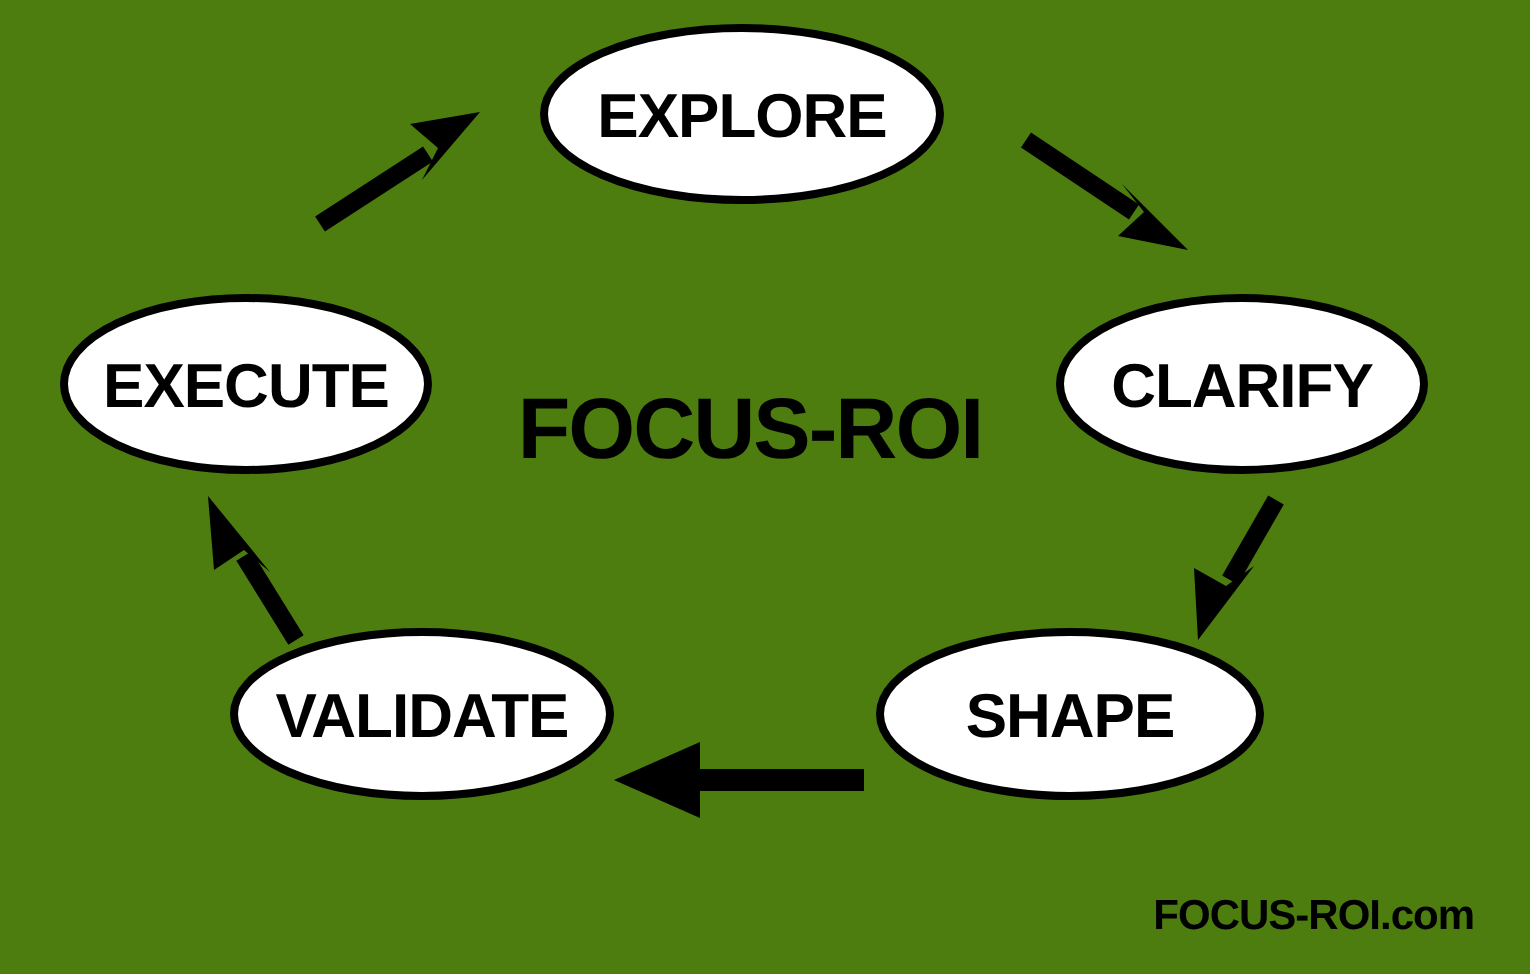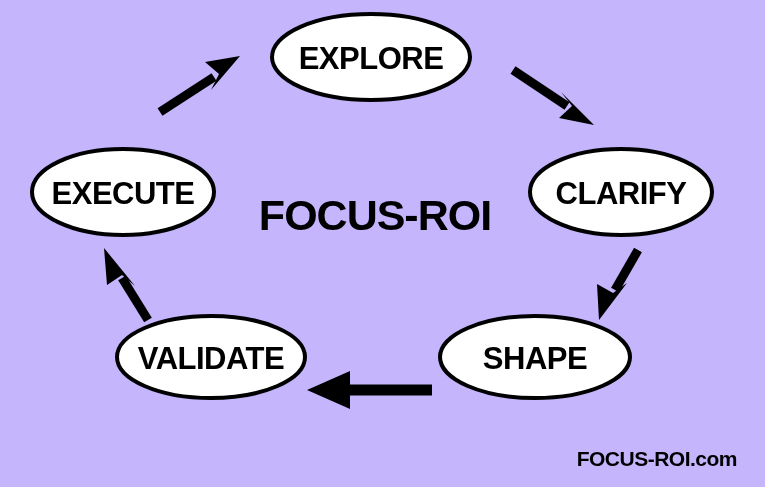--- a/index.html
+++ b/index.html
@@ -7,21 +7,21 @@
     padding: 0;
     background: #ffffff;
   }
   body {
     font-family: "Liberation Sans", sans-serif;
   }
   #canvas {
     position: relative;
     width: 765px;
     height: 487px;
-    background: #c4b5fd;
+    background: #4d7c0f;
     overflow: hidden;
   }
   #diagram-svg {
     position: absolute;
     top: 0;
     left: 0;
     width: 765px;
     height: 487px;
   }
   .node-ellipse {

